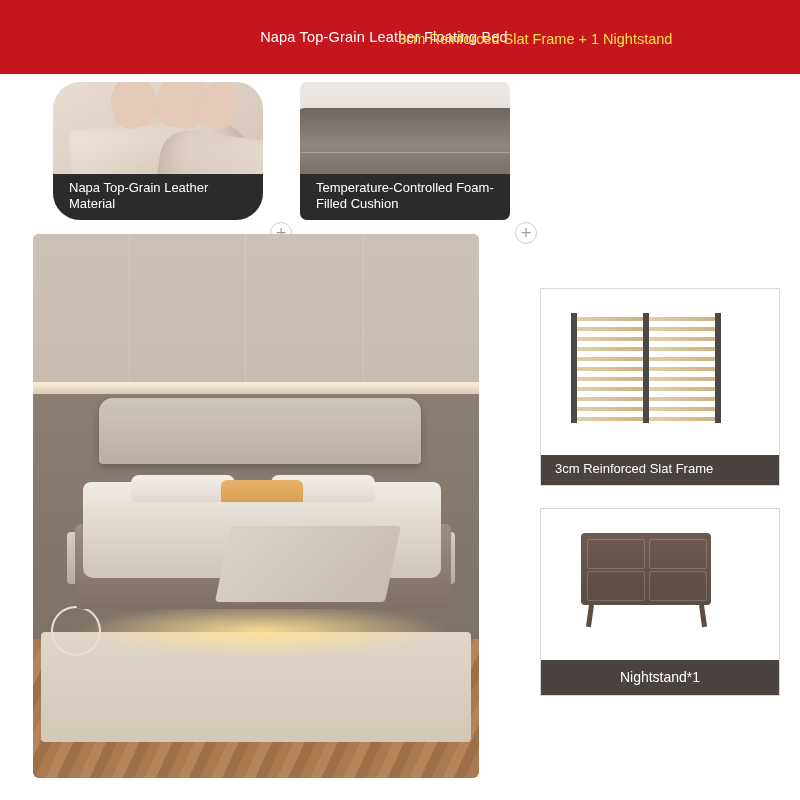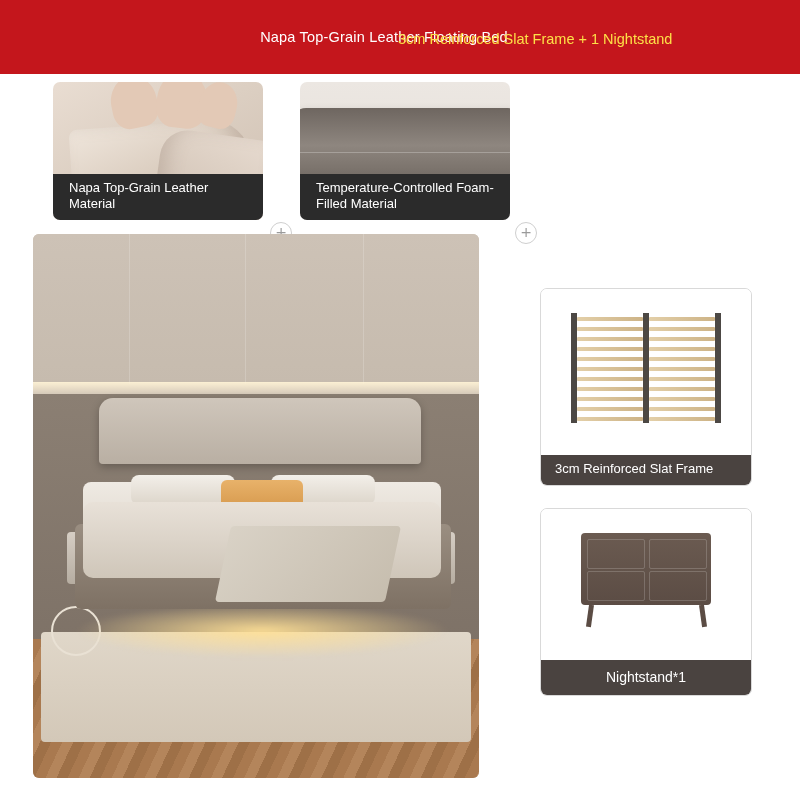--- a/index.html
+++ b/index.html
@@ -60,21 +60,21 @@
     height: 140px;
   }
   .mat-card {
     position: absolute;
     top: 0;
     width: 210px;
     height: 138px;
     border-radius: 7px;
     overflow: hidden;
   }
-  .mat-card.c1 { left: 53px; }
+  .mat-card.c1 { left: 53px; border-radius: 27px; }
   .mat-card.c2 { left: 300px; }
   .mat-card.c3 { left: 538px; }
 
   .mat-img {
     position: absolute;
     left: 0; top: 0;
     width: 100%;
     height: 100%;
   }
   .mat-label {
@@ -276,23 +276,24 @@
     position: absolute; left: 18px; top: 372px; width: 46px; height: 46px;
     border: 2px solid #e9e1d4; border-radius: 50%;
   }
 
   
   .side-card {
     position: absolute;
     left: 540px;
     width: 210px;
     border: 1px solid #d9d9d9;
-    border-radius: 7px;
+    border-radius: 0;
     background: #ffffff;
     overflow: hidden;
+    padding-left: 28px;
   }
   .side-card.s1 { top: 288px; height: 196px; }
   .side-card.s2 { top: 508px; height: 186px; }
   .side-pic {
     position: absolute; left: 0; top: 0; width: 100%; height: 100%;
     background: #ffffff;
   }
   .side-label {
     position: absolute; left: 0; bottom: 0; width: 100%;
     box-sizing: border-box;
@@ -362,21 +363,21 @@
 
   <div class="plus p1">+</div>
 
   <div class="mat-card c2">
     <div class="mat-img cushion-bg">
       <div class="cushion-head">
         <div class="cushion-seam"></div>
       </div>
       <div class="cushion-base"></div>
     </div>
-    <div class="mat-label">Temperature-Controlled Foam-Filled Material</div>
+    <div class="mat-label">Temperature-Controlled Foam-Filled Cushion</div>
   </div>
 
   <div class="plus p2">+</div>
 
 
 </div>
 
 <div class="scene">
   <div class="wall-top">
     <div class="wall-line" style="left:96px;"></div>

